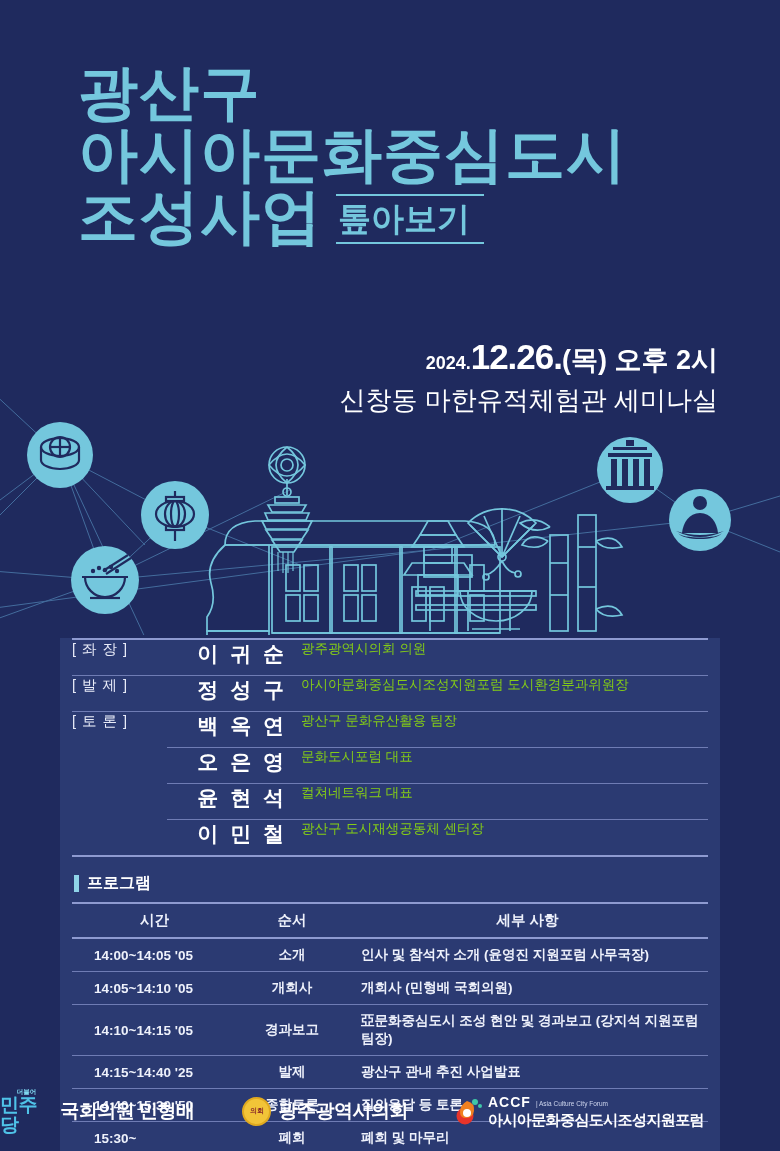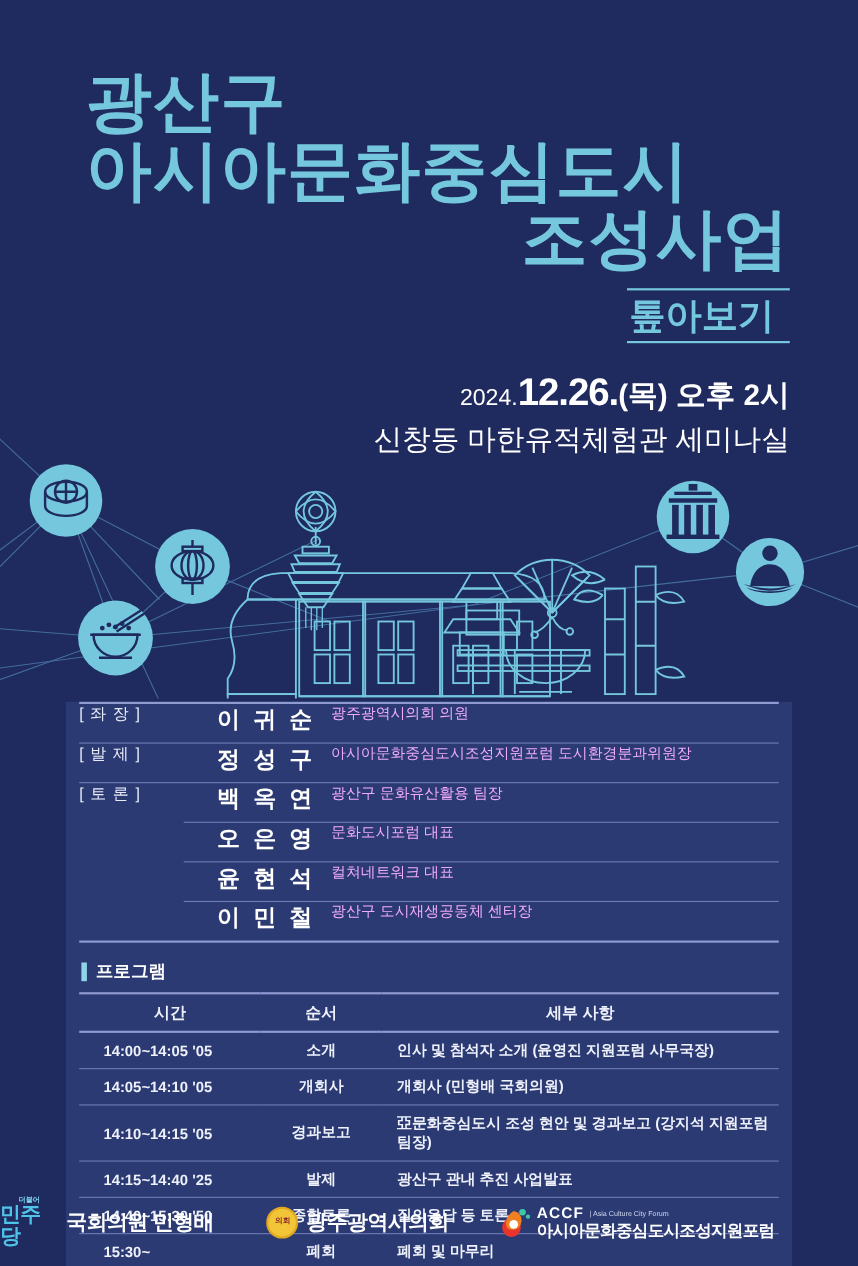--- a/index.html
+++ b/index.html
@@ -12,53 +12,53 @@
     position:relative;
   }
   .poster{position:relative;width:780px;height:1151px;overflow:hidden;}
 
   
   .title-block{position:absolute;left:78px;top:62px;width:640px;}
   .title-line{
     font-size:60px;line-height:62px;font-weight:700;
     color:#74c7dd;letter-spacing:1px;white-space:nowrap;
   }
-  .title-row3{display:flex;align-items:flex-end;gap:14px;flex-direction:column;}
+  .title-row3{display:flex;align-items:flex-end;gap:14px;}
   .subtitle-wrap{padding-bottom:4px;}
   .subtitle-rule{height:2px;background:#74c7dd;width:148px;}
   .subtitle{
     font-size:33px;line-height:40px;font-weight:700;color:#74c7dd;
     padding:3px 0 3px 2px;white-space:nowrap;
   }
 
   
   .datebox{position:absolute;right:62px;top:340px;text-align:right;}
   .date-line{font-size:27px;font-weight:700;line-height:34px;white-space:nowrap;color:#fff;}
   .date-big{font-size:35px;font-weight:700;letter-spacing:-1px;}
-  .date-small{font-size:21px;font-weight:400;}
+  .date-small{font-size:18px;font-weight:700;}
   .venue-line{font-size:26px;font-weight:400;line-height:34px;white-space:nowrap;color:#fff;margin-top:3px;}
 
   
   .illus{position:absolute;left:0;top:395px;width:780px;height:240px;}
 
   
   .panel{
     position:absolute;left:60px;top:638px;width:660px;
     background:#2b3a72;padding:0;
   }
   .speakers{padding:0 12px 0 12px;}
   .rule{height:2px;background:#8e9ad0;}
   .rule-thin{height:1px;background:#6f7cb4;}
   .sp-row{display:flex;align-items:flex-start;height:35px;}
   .sp-role{width:95px;font-size:14.5px;color:#e8ebf8;letter-spacing:1px;white-space:nowrap;}
   .sp-name{
     width:120px;text-align:right;font-size:21px;font-weight:700;color:#fff;
     letter-spacing:3px;padding-right:14px;white-space:nowrap;
   }
-  .sp-desc{font-size:13.5px;color:#f0abfc;white-space:nowrap;}
+  .sp-desc{font-size:13.5px;color:#84cc16;white-space:nowrap;}
   .sp-row.indent .sp-role{visibility:hidden;}
   .sp-sub-rule{margin-left:95px;height:1px;background:#6f7cb4;}
 
   
   .prog-head{display:flex;align-items:center;gap:8px;padding:16px 12px 8px 14px;}
   .prog-bar{width:5px;height:17px;background:#8fd4e8;}
   .prog-title{font-size:16px;font-weight:700;color:#fff;}
   .ptable{width:100%;border-collapse:collapse;table-layout:fixed;}
   .ptable th,.ptable td{
     font-size:13.5px;color:#eef1fb;font-weight:700;

